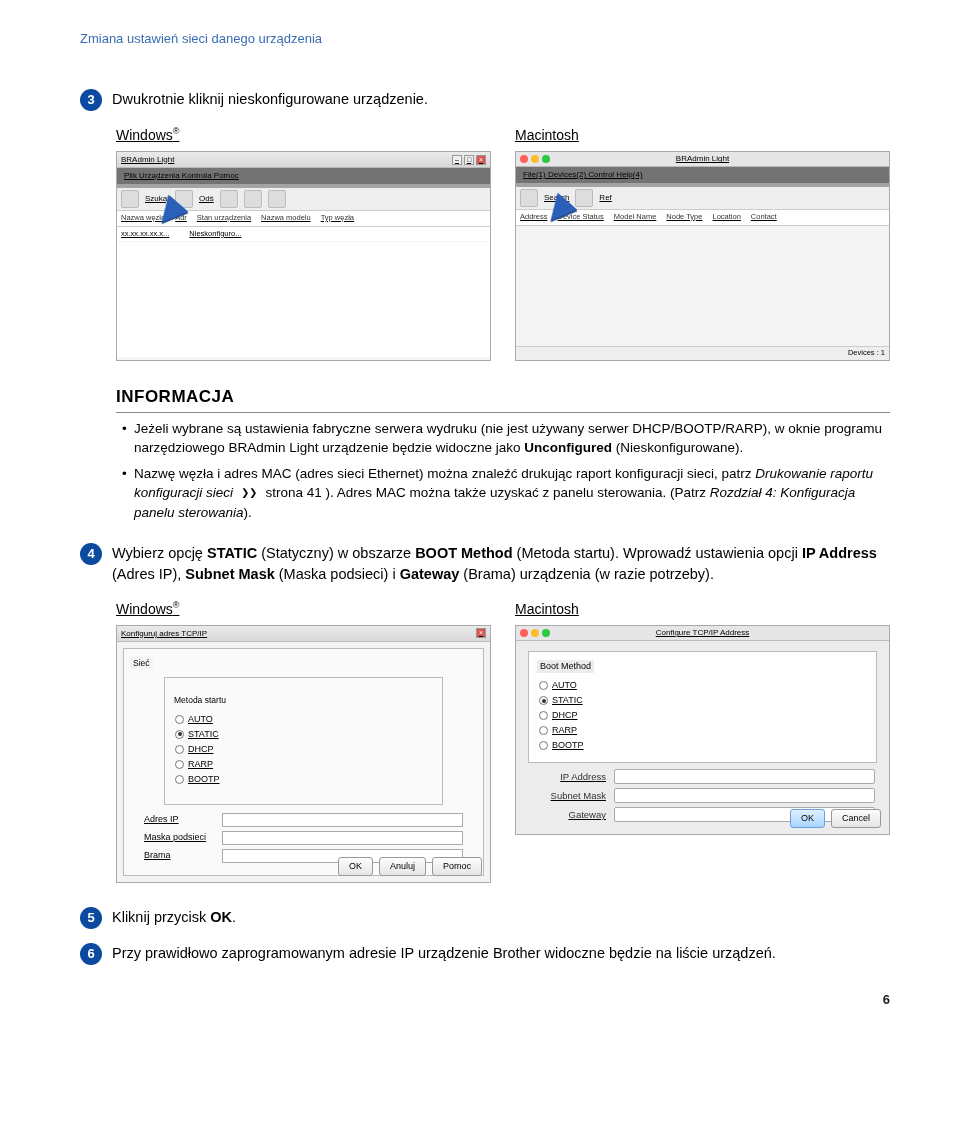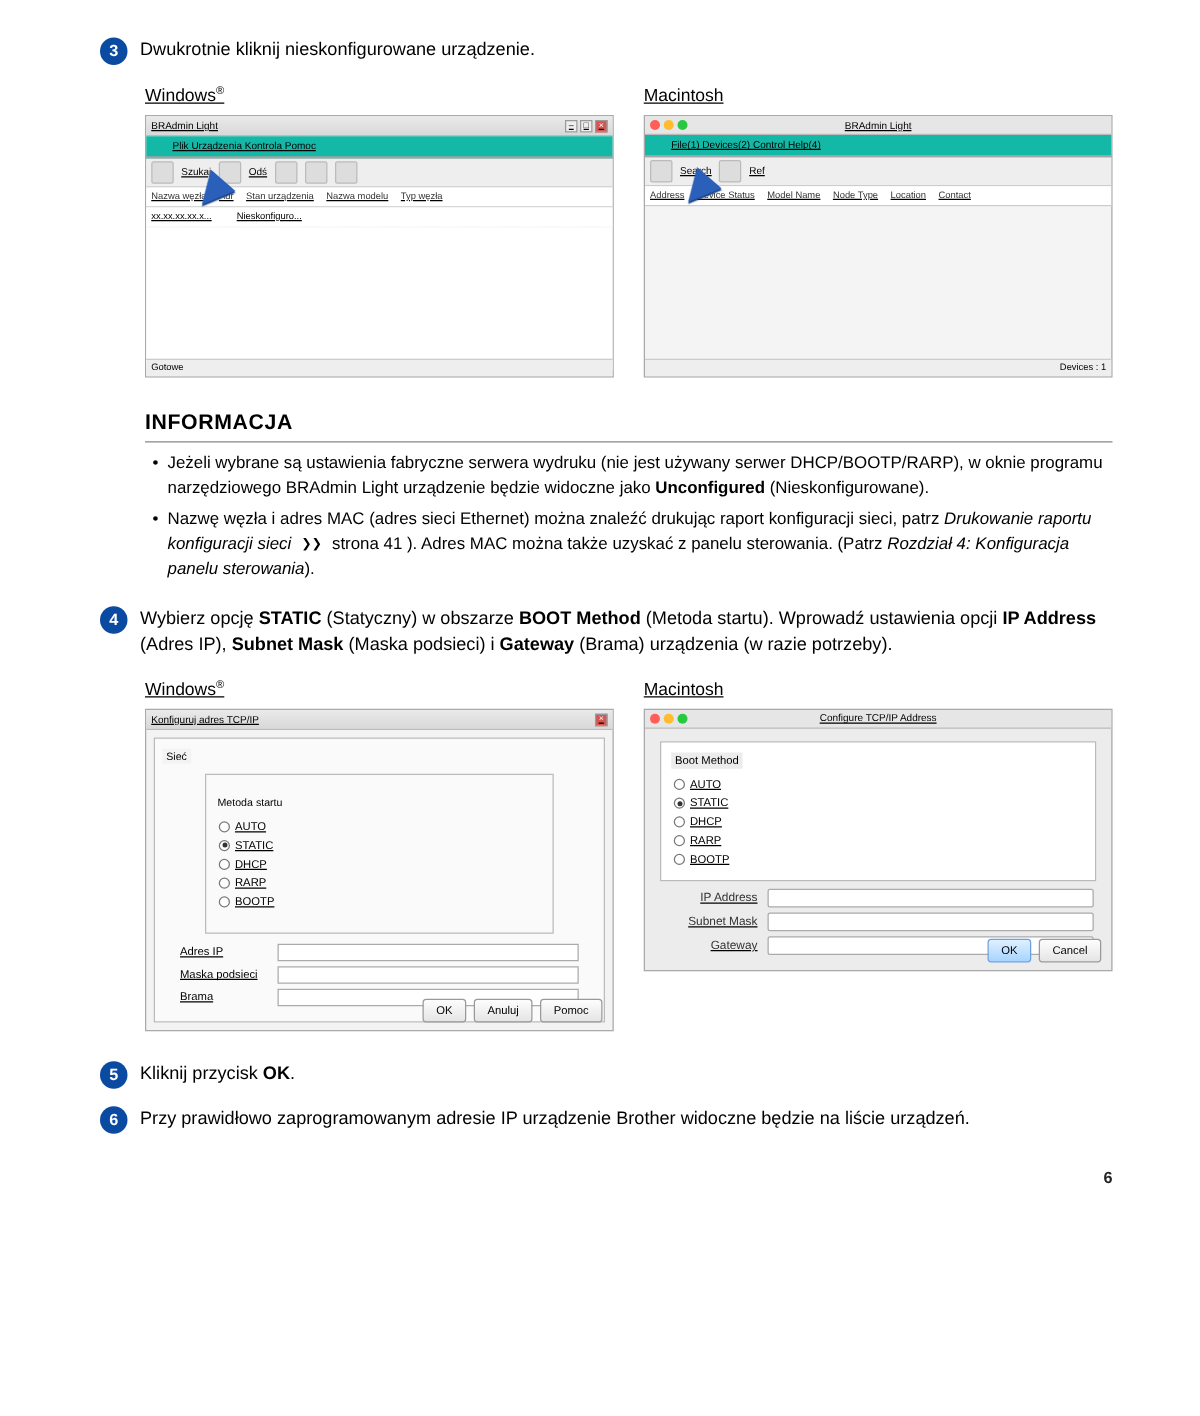--- a/index.html
+++ b/index.html
@@ -55,21 +55,21 @@
     border-bottom: 1px solid #bbb;
     height: 16px;
     display: flex;
     justify-content: space-between;
     align-items: center;
     padding: 0 4px;
     font-size: 8px;
   }
   .win-close { display:inline-flex; gap:2px; }
   .win-close span { width:10px;height:10px;border:1px solid #999;background:#eee;font-size:7px;text-align:center;line-height:8px; }
-  .win-menu { padding:2px 21px;border-bottom:2px solid #a3a3a3;font-size:8px;background:#14b8a6; }
+  .win-menu { padding:2px 7px;border-bottom:4px solid #a3a3a3;font-size:8px;background:#737373; }
   .win-toolbar { padding:2px 4px;border-bottom:1px solid #ccc;background:#eee;display:flex;gap:6px;align-items:center;font-size:8px;text-align:center; }
   .win-icon { width:18px;height:18px;background:#ddd;border:1px solid #bbb;border-radius:2px; }
   .win-cols { background:#fff;border-bottom:1px solid #ccc;padding:2px 4px;font-size:7.5px;display:flex;gap:10px;color:#333; }
   .arrow-wrap { position:absolute;left:40px;top:48px;pointer-events:none; }
   .arrow3d {
     width: 0; height: 0;
     border-left: 13px solid transparent;
     border-right: 13px solid transparent;
     border-top: 26px solid #2a5fba;
     transform: rotate(41deg);
@@ -130,20 +130,21 @@
   .mac-field .inp { flex:1;height:15px;border:1px solid #aaa;background:#fff;border-radius:2px; }
   .page-num { text-align:right;color:#222;font-size:13px;margin-top:26px;font-weight:bold; }
   .chev { font-family: monospace; }
   .rel { position:relative; }
 </style>
 </head>
 <body>
 
 <div class="rel">
 
+<div class="header-title">Zmiana ustawień sieci danego urządzenia</div>
 
 <div class="side-page">2</div>
 
 <div class="step">
   <div class="step-num">3</div>
   <div class="step-body">Dwukrotnie kliknij nieskonfigurowane urządzenie.</div>
 </div>
 
 <div class="two-col">
   <div class="col">
@@ -178,24 +179,20 @@
       </div>
       <div class="win-body">
         <div class="win-row">
           <span>xx.xx.xx.xx.x...</span>
           <span></span>
           <span>Nieskonfiguro...</span>
         </div>
       </div>
       <div class="arrow-wrap">
             <div class="arrow3d"></div>
-          </div>
-      <div class="win-status">
-            <span>Gotowe</span>
-            <span></span>
           </div>
     </div>
   </div>
 
   <div class="col">
     <div class="os-label">Macintosh</div>
     <div class="window">
       <div class="mac-titlebar">
         <span class="mac-dots">
               <span class="r"></span>

